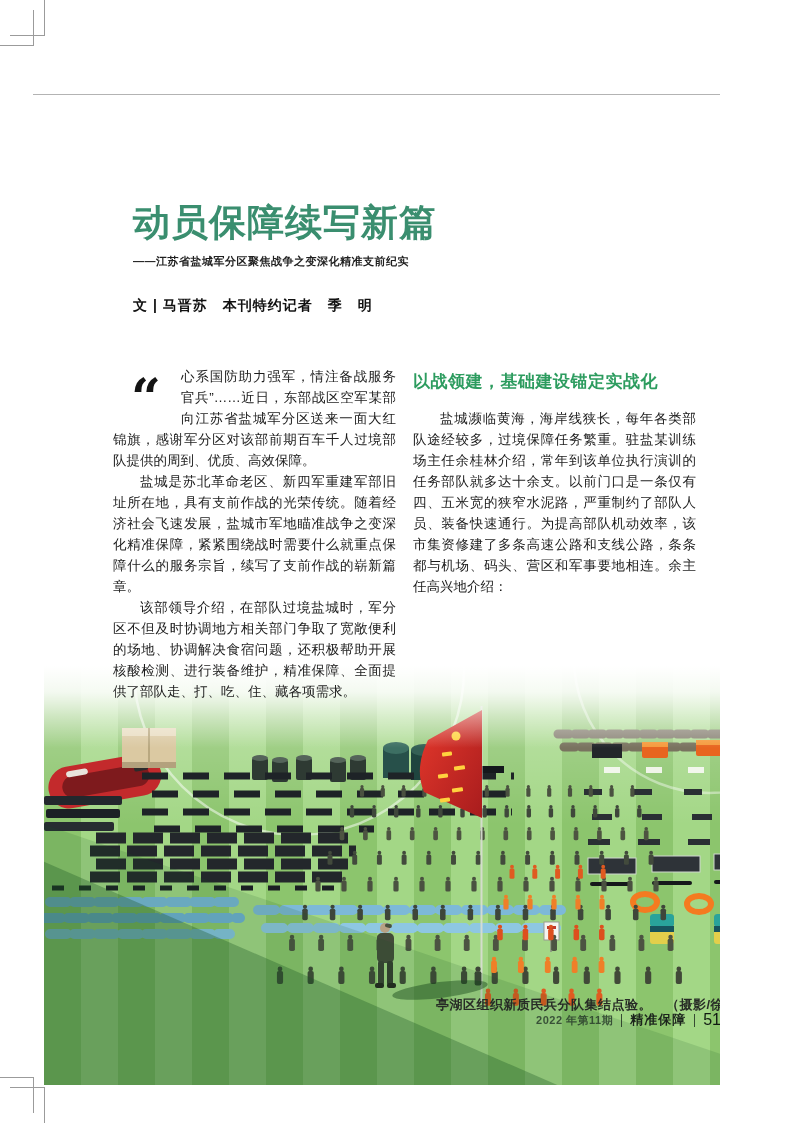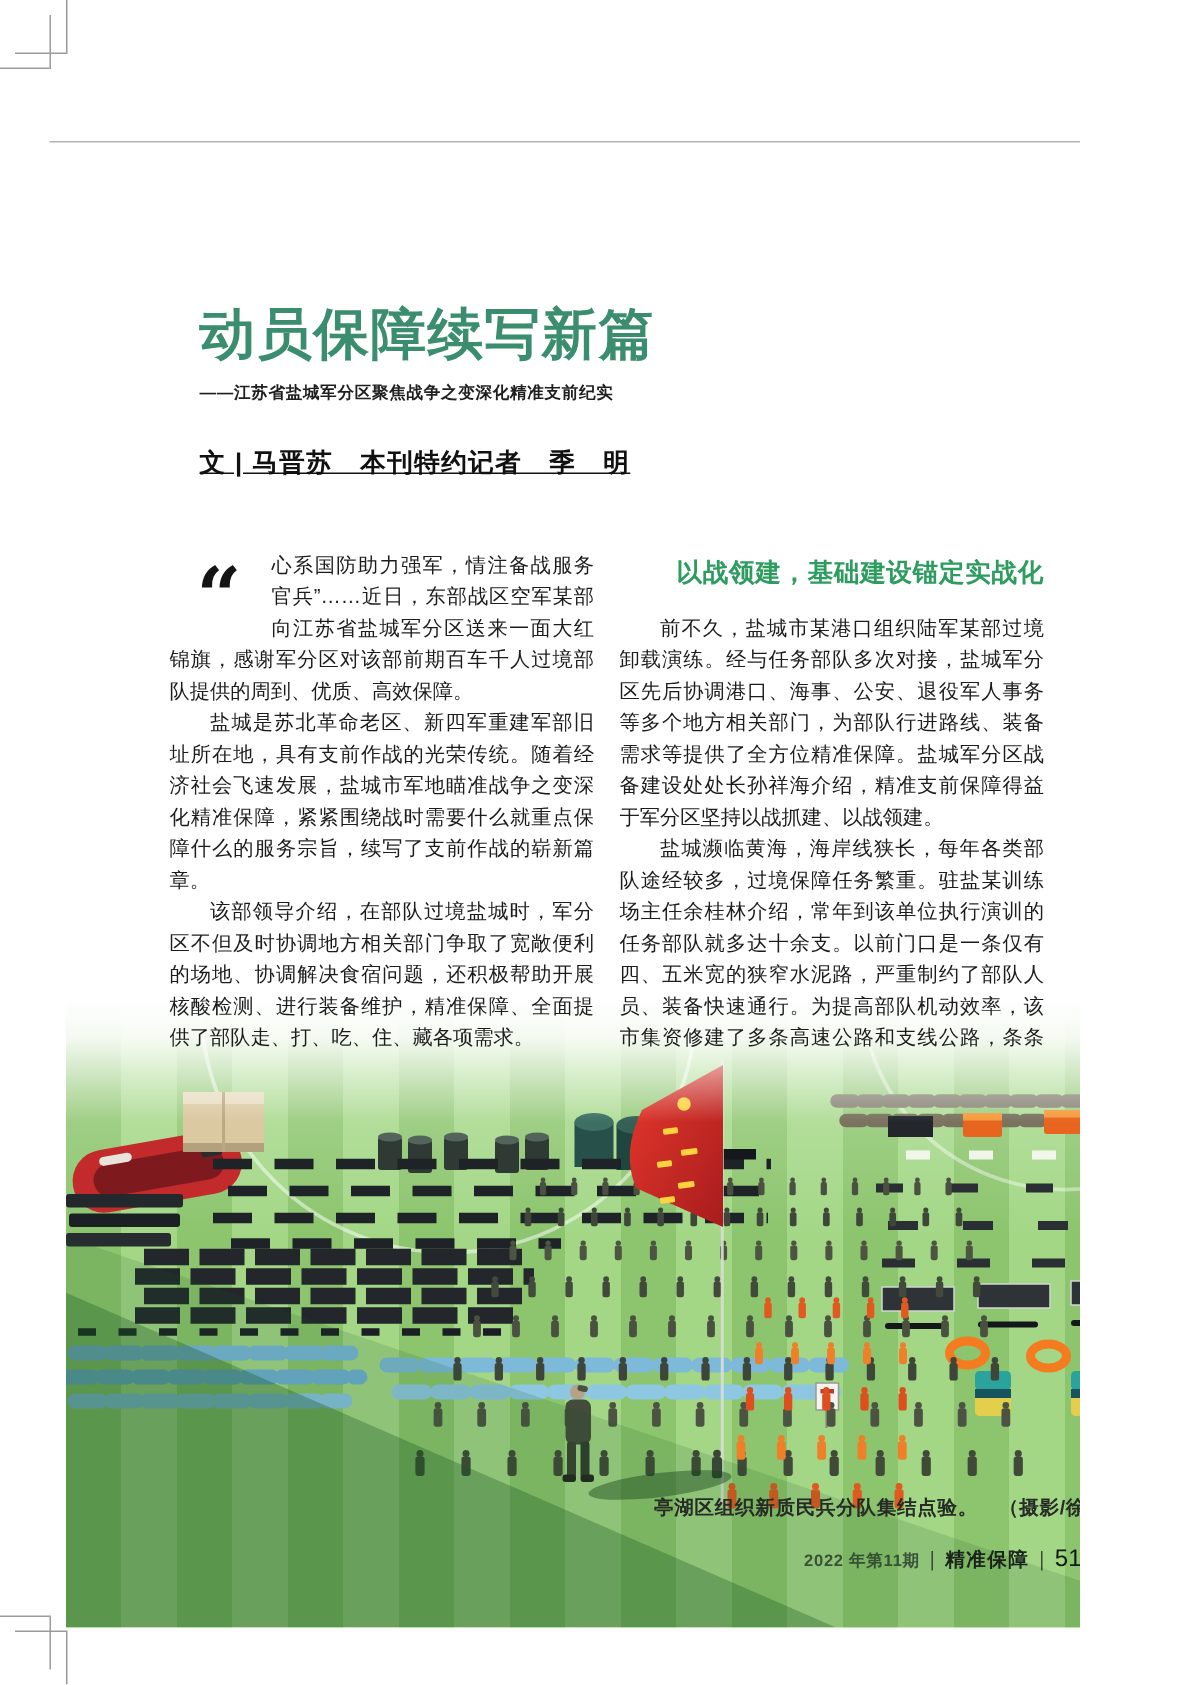--- a/index.html
+++ b/index.html
@@ -15,62 +15,62 @@
   .title{
     position:absolute;left:133px;top:198px;margin:0;
     font-size:37px;font-weight:700;color:#3a8e6f;letter-spacing:1px;white-space:nowrap;
   }
   .subtitle{
     position:absolute;left:133px;top:254px;margin:0;
     font-size:11px;font-weight:700;color:#1f1f1f;letter-spacing:.5px;white-space:nowrap;
   }
   .byline{
     position:absolute;left:133px;top:297px;
-    font-size:17px;font-weight:700;color:#111;letter-spacing:1px;text-decoration:underline;
+    font-size:14px;font-weight:700;color:#111;letter-spacing:1px;
   }
 
   
   .columns{
     position:absolute;left:113px;top:366px;width:583px;height:336px;
     display:flex;gap:17px;z-index:3;
   }
   .col{width:283px;overflow:hidden;}
   .col p{
     margin:0;font-size:13.5px;line-height:21px;color:#1c1c1c;
     text-align:justify;word-break:break-all;
   }
   .col p.indent{text-indent:2em;}
   .bigquote{
     float:left;width:44px;height:52px;margin:3px 6px 0 18px;
     font-family:"DejaVu Serif",serif;font-size:52px;line-height:58px;
     color:#141414;font-weight:700;
   }
   .col-head{
     margin:4px 0 15px;font-size:17px;font-weight:700;color:#2d9c5f;
-    text-align:right;letter-spacing:.5px;
+    text-align:left;letter-spacing:.5px;
   }
 
   
   .photo{position:absolute;left:44px;top:620px;width:713px;height:465px;z-index:1;}
   .photo .layer{position:absolute;inset:0;}
   .stripes{background:repeating-linear-gradient(90deg,#8cc56d 0 37px,#a3d786 37px 74px);}
   .sunhaze{background:linear-gradient(180deg,rgba(255,255,255,.55) 0%,rgba(255,255,255,.22) 22%,rgba(255,255,255,0) 44%);}
   .fieldshadow{background:rgba(24,84,34,.32);clip-path:polygon(0 52%,72% 100%,0 100%);}
   .fieldshadow2{background:rgba(24,84,34,.14);clip-path:polygon(0 44%,100% 96%,100% 100%,0 100%);}
   .topfade{background:linear-gradient(180deg,#fff 0px,#fff 46px,rgba(255,255,255,.85) 72px,rgba(255,255,255,.45) 96px,rgba(255,255,255,0) 128px);}
   .scene{position:absolute;inset:0;}
 
   
   .caption{
     position:absolute;left:392px;top:376px;z-index:5;
     font-size:13px;font-weight:700;color:#272b26;letter-spacing:.5px;white-space:nowrap;
   }
   .caption .credit{margin-left:14px;}
   .folio{
-    position:absolute;right:36px;top:408px;height:24px;z-index:5;
+    position:absolute;right:36px;top:388px;height:24px;z-index:5;
     display:flex;align-items:center;white-space:nowrap;
   }
   .folio .issue{font-size:11px;font-weight:700;color:rgba(38,56,42,.82);letter-spacing:.5px;}
   .folio .sep{width:1px;height:13px;background:rgba(28,40,30,.8);margin:0 8px;}
   .folio .mag{font-size:13px;font-weight:700;color:#1b241c;letter-spacing:1px;}
   .folio .num{font-size:16px;font-weight:500;color:#101a12;}
 </style>
 </head>
 <body>
 
@@ -101,21 +101,20 @@
   <div class="byline">文 | 马晋苏　本刊特约记者　季　明</div>
 
   <div class="columns">
     <div class="col">
       <p class="lead"><span class="bigquote">“</span><span>心系国防助力强军，情注备战服务官兵”……近日，东部战区空军某部向江苏省盐城军分区送来一面大红锦旗，感谢军分区对该部前期百车千人过境部队提供的周到、优质、高效保障。</span></p>
       <p class="indent">盐城是苏北革命老区、新四军重建军部旧址所在地，具有支前作战的光荣传统。随着经济社会飞速发展，盐城市军地瞄准战争之变深化精准保障，紧紧围绕战时需要什么就重点保障什么的服务宗旨，续写了支前作战的崭新篇章。</p>
       <p class="indent">该部领导介绍，在部队过境盐城时，军分区不但及时协调地方相关部门争取了宽敞便利的场地、协调解决食宿问题，还积极帮助开展核酸检测、进行装备维护，精准保障、全面提供了部队走、打、吃、住、藏各项需求。</p>
     </div>
     <div class="col">
       <h3 class="col-head">以战领建，基础建设锚定实战化</h3>
-      <p class="indent">前不久，盐城市某港口组织陆军某部过境卸载演练。经与任务部队多次对接，盐城军分区先后协调港口、海事、公安、退役军人事务等多个地方相关部门，为部队行进路线、装备需求等提供了全方位精准保障。盐城军分区战备建设处处长孙祥海介绍，精准支前保障得益于军分区坚持以战抓建、以战领建。</p>
       <p class="indent">盐城濒临黄海，海岸线狭长，每年各类部队途经较多，过境保障任务繁重。驻盐某训练场主任余桂林介绍，常年到该单位执行演训的任务部队就多达十余支。以前门口是一条仅有四、五米宽的狭窄水泥路，严重制约了部队人员、装备快速通行。为提高部队机动效率，该市集资修建了多条高速公路和支线公路，条条都与机场、码头、营区和军事要地相连。余主任高兴地介绍：</p>
     </div>
   </div>
 
   <div class="photo">
     <div class="layer stripes"></div>
     <div class="layer sunhaze"></div>
 
     <svg class="scene" width="713" height="465" viewBox="0 0 713 465" aria-hidden="true">
       <defs>

